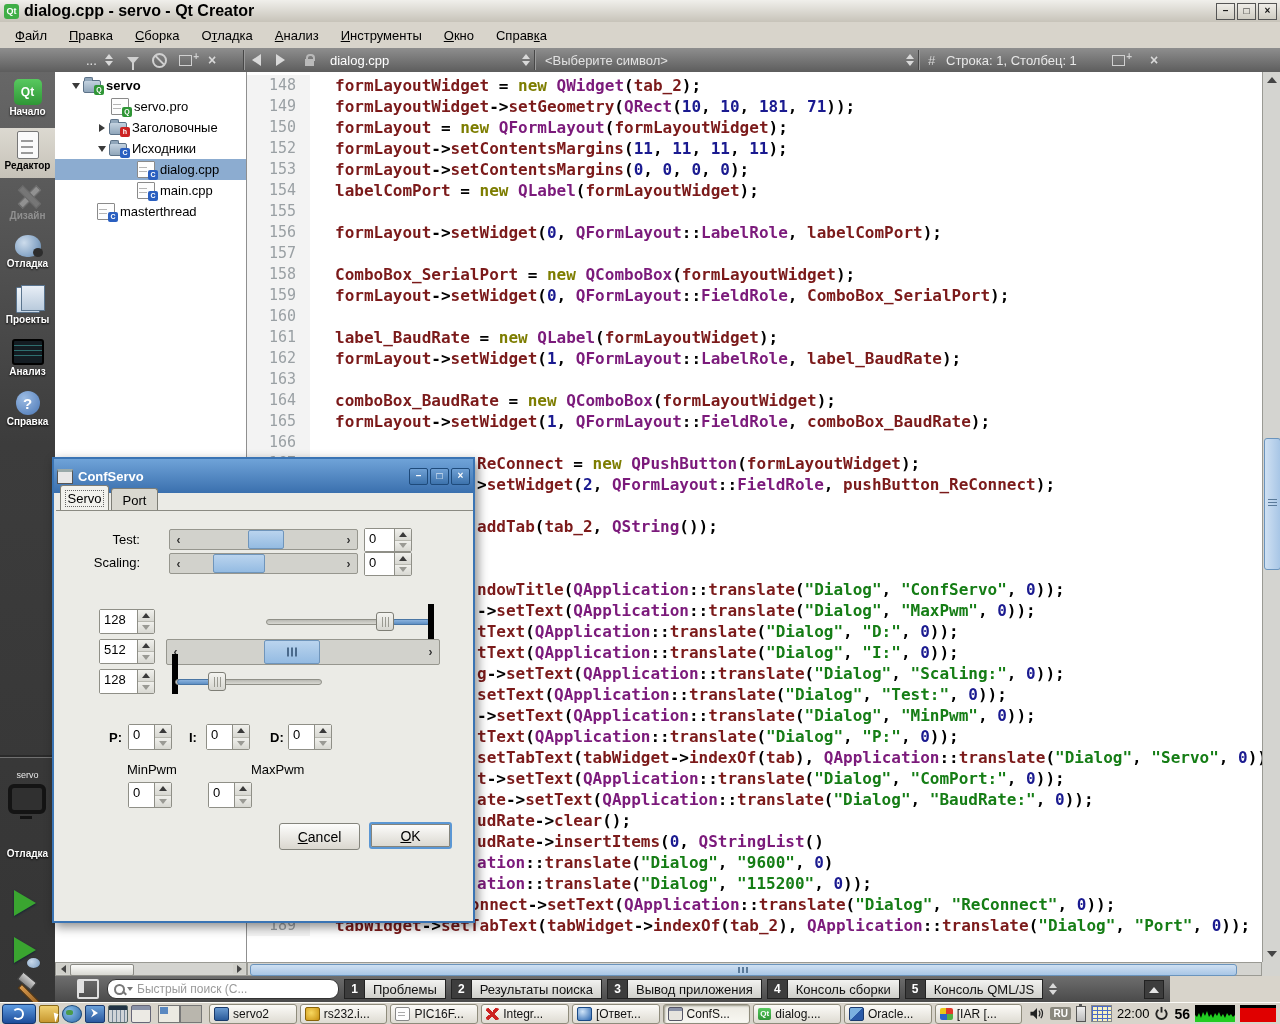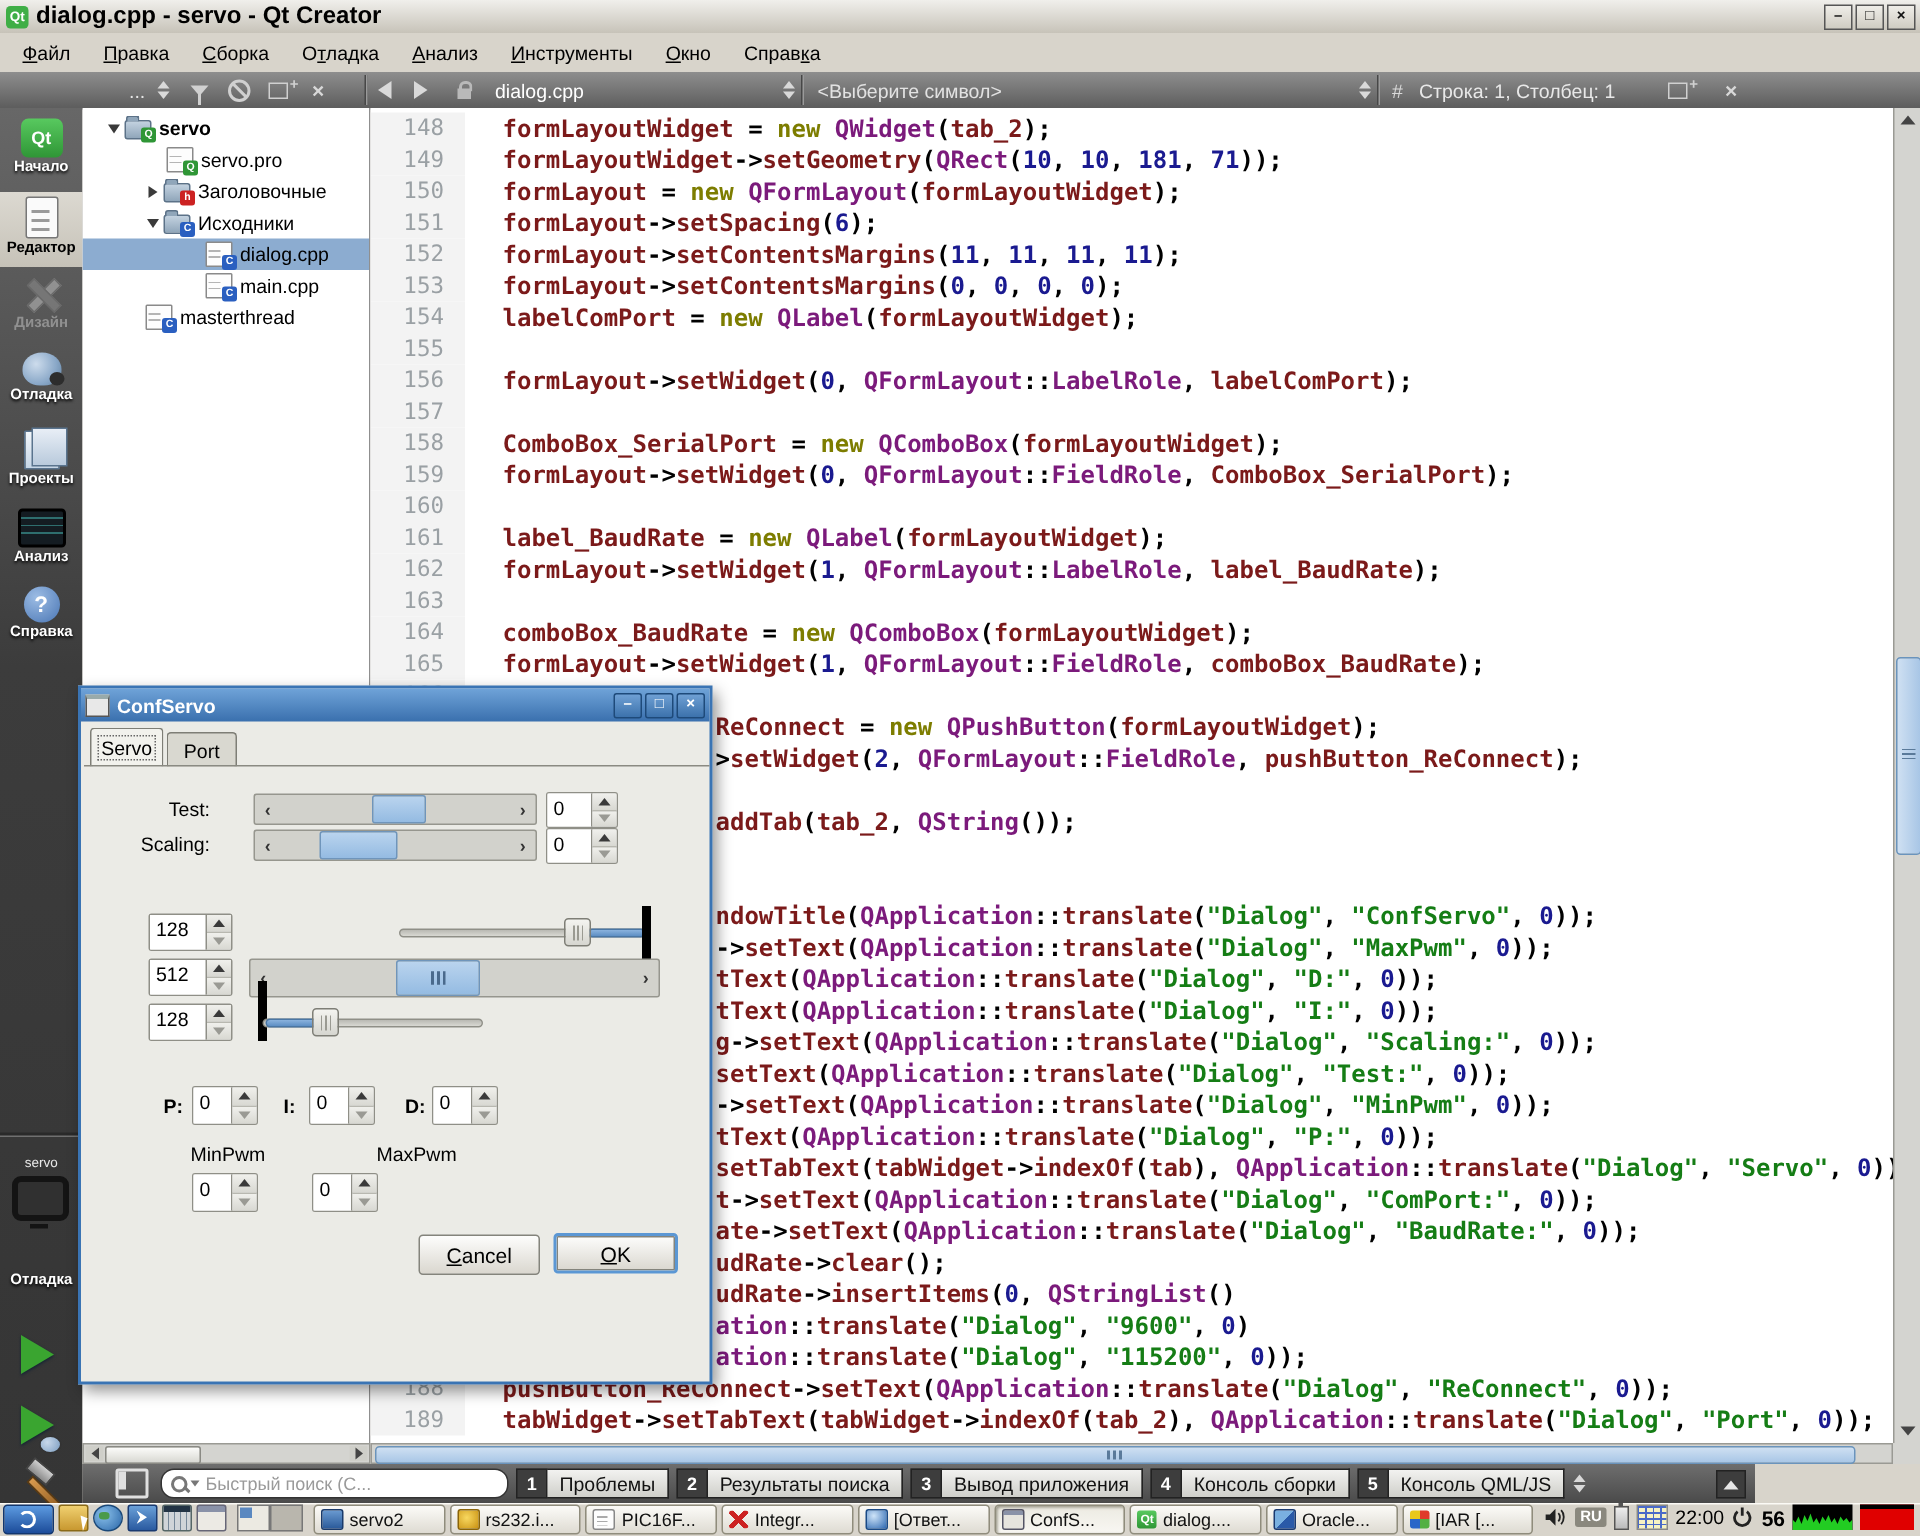--- a/index.html
+++ b/index.html
@@ -142,21 +142,21 @@
     display:flex;align-items:center;justify-content:center;}
   .panelbtn .plabel{background:linear-gradient(#f2f2f0,#cfcfca);border:1px solid #222;border-left:none;color:#111;
     font-size:13px;display:flex;align-items:center;padding:0 8px;white-space:nowrap;}
   #panel-updn{margin-left:6px;}
   #panel-max{position:absolute;right:6px;top:4px;width:18px;height:17px;background:#3d3d3d;border:1px solid #222;
     display:flex;align-items:center;justify-content:center;}
   #panel-max i{width:0;height:0;border-left:5px solid transparent;border-right:5px solid transparent;border-bottom:6px solid #e6e6e6;}
 
   
   #taskbar{position:absolute;left:0;top:1002px;width:1280px;height:22px;background:#d8d4cb;border-top:1px solid #fbfaf6;
-    display:flex;align-items:flex-start;gap:3px;padding:0 2px;box-sizing:border-box;}
+    display:flex;align-items:center;gap:3px;padding:0 2px;box-sizing:border-box;}
   #startbtn{width:32px;height:18px;border-radius:3px;background:linear-gradient(#5c9ae0,#1c4c9a);border:1px solid #12366e;position:relative;flex:0 0 auto;}
   #startbtn:after{content:"";position:absolute;left:9px;top:3px;width:12px;height:12px;border:2.5px solid #fff;border-radius:50%;border-left-color:transparent;box-sizing:border-box;}
   .ql{width:18px;height:16px;flex:0 0 auto;position:relative;border-radius:2px;}
   .ql-folder{background:linear-gradient(#f0d070,#c89830);border:1px solid #8a6a18;}
   .ql-folder:after{content:"";position:absolute;right:1px;bottom:0;width:0;height:0;border-left:5px solid transparent;border-top:9px solid #fff;transform:rotate(20deg);}
   .ql-globe{background:radial-gradient(circle at 35% 35%,#8ac0ea,#2a66a8);border-radius:50%;border:1px solid #1a4878;}
   .ql-globe:after{content:"";position:absolute;left:3px;top:4px;width:7px;height:5px;background:#4a9a4a;border-radius:40%;}
   .ql-kde{background:linear-gradient(#6aa0d8,#2a5aa0);border:1px solid #1a3a70;}
   .ql-kde:after{content:"";position:absolute;left:5px;top:3px;width:7px;height:9px;background:#fff;clip-path:polygon(0 0,100% 50%,0 100%,35% 50%);}
   .ql-calc{background:#d0d4d8;border:1px solid #566;background-image:linear-gradient(#234 0 4px,transparent 4px),repeating-linear-gradient(90deg,transparent 0 3px,#789 3px 4px);}
@@ -185,21 +185,21 @@
   #calendar{width:19px;height:15px;background:#f6f2c2;border:1px solid #888;
     background-image:repeating-linear-gradient(#4a6ac8 0 1px,transparent 1px 4px),repeating-linear-gradient(90deg,#4a6ac8 0 1px,transparent 1px 5px);}
   #clock{font-size:13px;color:#000;}
   #cpu-num{font-size:14px;font-weight:bold;color:#000;}
   #netmon{width:40px;height:17px;background:#000;}
   #redmon{width:36px;height:17px;background:#e00000;border-top:3px solid #000;box-sizing:border-box;}
 
   
   #confservo{position:absolute;left:52px;top:457px;width:423px;height:466px;background:#ebebe6;
     border:2px solid #3a74b4;box-shadow:3px 4px 10px rgba(0,0,0,.45);box-sizing:border-box;z-index:50;}
-  #cs-titlebar{position:absolute;left:0;top:0;right:0;height:22px;background:linear-gradient(#6fa3d8,#3a70ae);
+  #cs-titlebar{position:absolute;left:0;top:0;right:0;height:34px;background:linear-gradient(#6fa3d8,#3a70ae);
     display:flex;align-items:center;padding:0 3px;}
   #cs-titlebar .cico{width:14px;height:11px;background:#e8e8e8;border:1px solid #555;border-top:3px solid #9aa;margin-right:5px;}
   #cs-titlebar .ctitle{color:#fff;font-weight:bold;font-size:13px;}
   #cs-titlebar .cbtns{margin-left:auto;display:flex;gap:2px;}
   .cbtn{width:17px;height:15px;background:linear-gradient(#6fa0d4,#3c72ac);border:1px solid #1e4a7a;border-radius:2px;
     color:#fff;font-size:10px;line-height:13px;text-align:center;font-weight:bold;}
   .cs-tab{position:absolute;font-size:13px;color:#000;background:#d9d8d0;border:1px solid #7e7e76;border-bottom:none;
     border-radius:3px 3px 0 0;display:flex;align-items:center;justify-content:center;}
   .cs-tab.active{background:#f2f2ed;}
   .cs-tab.active span{outline:1px dotted #666;padding:0 2px;}
@@ -413,21 +413,20 @@
           <span class="badge c">C</span>
         </span>
         <span>masterthread</span>
       </div>
     </div>
 
   <div id="editor">
       <div class="ed-row"><div class="ed-num">148</div><div class="ed-code"><span class="tk-v">formLayoutWidget</span><span class="tk-p"> = </span><span class="tk-k">new</span><span class="tk-p"> </span><span class="tk-t">QWidget</span><span class="tk-p">(</span><span class="tk-v">tab_2</span><span class="tk-p">);</span></div></div>
       <div class="ed-row"><div class="ed-num">149</div><div class="ed-code"><span class="tk-v">formLayoutWidget</span><span class="tk-p">-&gt;</span><span class="tk-v">setGeometry</span><span class="tk-p">(</span><span class="tk-t">QRect</span><span class="tk-p">(</span><span class="tk-n">10</span><span class="tk-p">, </span><span class="tk-n">10</span><span class="tk-p">, </span><span class="tk-n">181</span><span class="tk-p">, </span><span class="tk-n">71</span><span class="tk-p">));</span></div></div>
       <div class="ed-row"><div class="ed-num">150</div><div class="ed-code"><span class="tk-v">formLayout</span><span class="tk-p"> = </span><span class="tk-k">new</span><span class="tk-p"> </span><span class="tk-t">QFormLayout</span><span class="tk-p">(</span><span class="tk-v">formLayoutWidget</span><span class="tk-p">);</span></div></div>
-      <div class="ed-row"><div class="ed-num">151</div><div class="ed-code"><span class="tk-v">formLayout</span><span class="tk-p">-&gt;</span><span class="tk-v">setSpacing</span><span class="tk-p">(</span><span class="tk-n">6</span><span class="tk-p">);</span></div></div>
       <div class="ed-row"><div class="ed-num">152</div><div class="ed-code"><span class="tk-v">formLayout</span><span class="tk-p">-&gt;</span><span class="tk-v">setContentsMargins</span><span class="tk-p">(</span><span class="tk-n">11</span><span class="tk-p">, </span><span class="tk-n">11</span><span class="tk-p">, </span><span class="tk-n">11</span><span class="tk-p">, </span><span class="tk-n">11</span><span class="tk-p">);</span></div></div>
       <div class="ed-row"><div class="ed-num">153</div><div class="ed-code"><span class="tk-v">formLayout</span><span class="tk-p">-&gt;</span><span class="tk-v">setContentsMargins</span><span class="tk-p">(</span><span class="tk-n">0</span><span class="tk-p">, </span><span class="tk-n">0</span><span class="tk-p">, </span><span class="tk-n">0</span><span class="tk-p">, </span><span class="tk-n">0</span><span class="tk-p">);</span></div></div>
       <div class="ed-row"><div class="ed-num">154</div><div class="ed-code"><span class="tk-v">labelComPort</span><span class="tk-p"> = </span><span class="tk-k">new</span><span class="tk-p"> </span><span class="tk-t">QLabel</span><span class="tk-p">(</span><span class="tk-v">formLayoutWidget</span><span class="tk-p">);</span></div></div>
       <div class="ed-row"><div class="ed-num">155</div><div class="ed-code"></div></div>
       <div class="ed-row"><div class="ed-num">156</div><div class="ed-code"><span class="tk-v">formLayout</span><span class="tk-p">-&gt;</span><span class="tk-v">setWidget</span><span class="tk-p">(</span><span class="tk-n">0</span><span class="tk-p">, </span><span class="tk-t">QFormLayout</span><span class="tk-p">::</span><span class="tk-t">LabelRole</span><span class="tk-p">, </span><span class="tk-v">labelComPort</span><span class="tk-p">);</span></div></div>
       <div class="ed-row"><div class="ed-num">157</div><div class="ed-code"></div></div>
       <div class="ed-row"><div class="ed-num">158</div><div class="ed-code"><span class="tk-v">ComboBox_SerialPort</span><span class="tk-p"> = </span><span class="tk-k">new</span><span class="tk-p"> </span><span class="tk-t">QComboBox</span><span class="tk-p">(</span><span class="tk-v">formLayoutWidget</span><span class="tk-p">);</span></div></div>
       <div class="ed-row"><div class="ed-num">159</div><div class="ed-code"><span class="tk-v">formLayout</span><span class="tk-p">-&gt;</span><span class="tk-v">setWidget</span><span class="tk-p">(</span><span class="tk-n">0</span><span class="tk-p">, </span><span class="tk-t">QFormLayout</span><span class="tk-p">::</span><span class="tk-t">FieldRole</span><span class="tk-p">, </span><span class="tk-v">ComboBox_SerialPort</span><span class="tk-p">);</span></div></div>
       <div class="ed-row"><div class="ed-num">160</div><div class="ed-code"></div></div>
       <div class="ed-row"><div class="ed-num">161</div><div class="ed-code"><span class="tk-v">label_BaudRate</span><span class="tk-p"> = </span><span class="tk-k">new</span><span class="tk-p"> </span><span class="tk-t">QLabel</span><span class="tk-p">(</span><span class="tk-v">formLayoutWidget</span><span class="tk-p">);</span></div></div>

